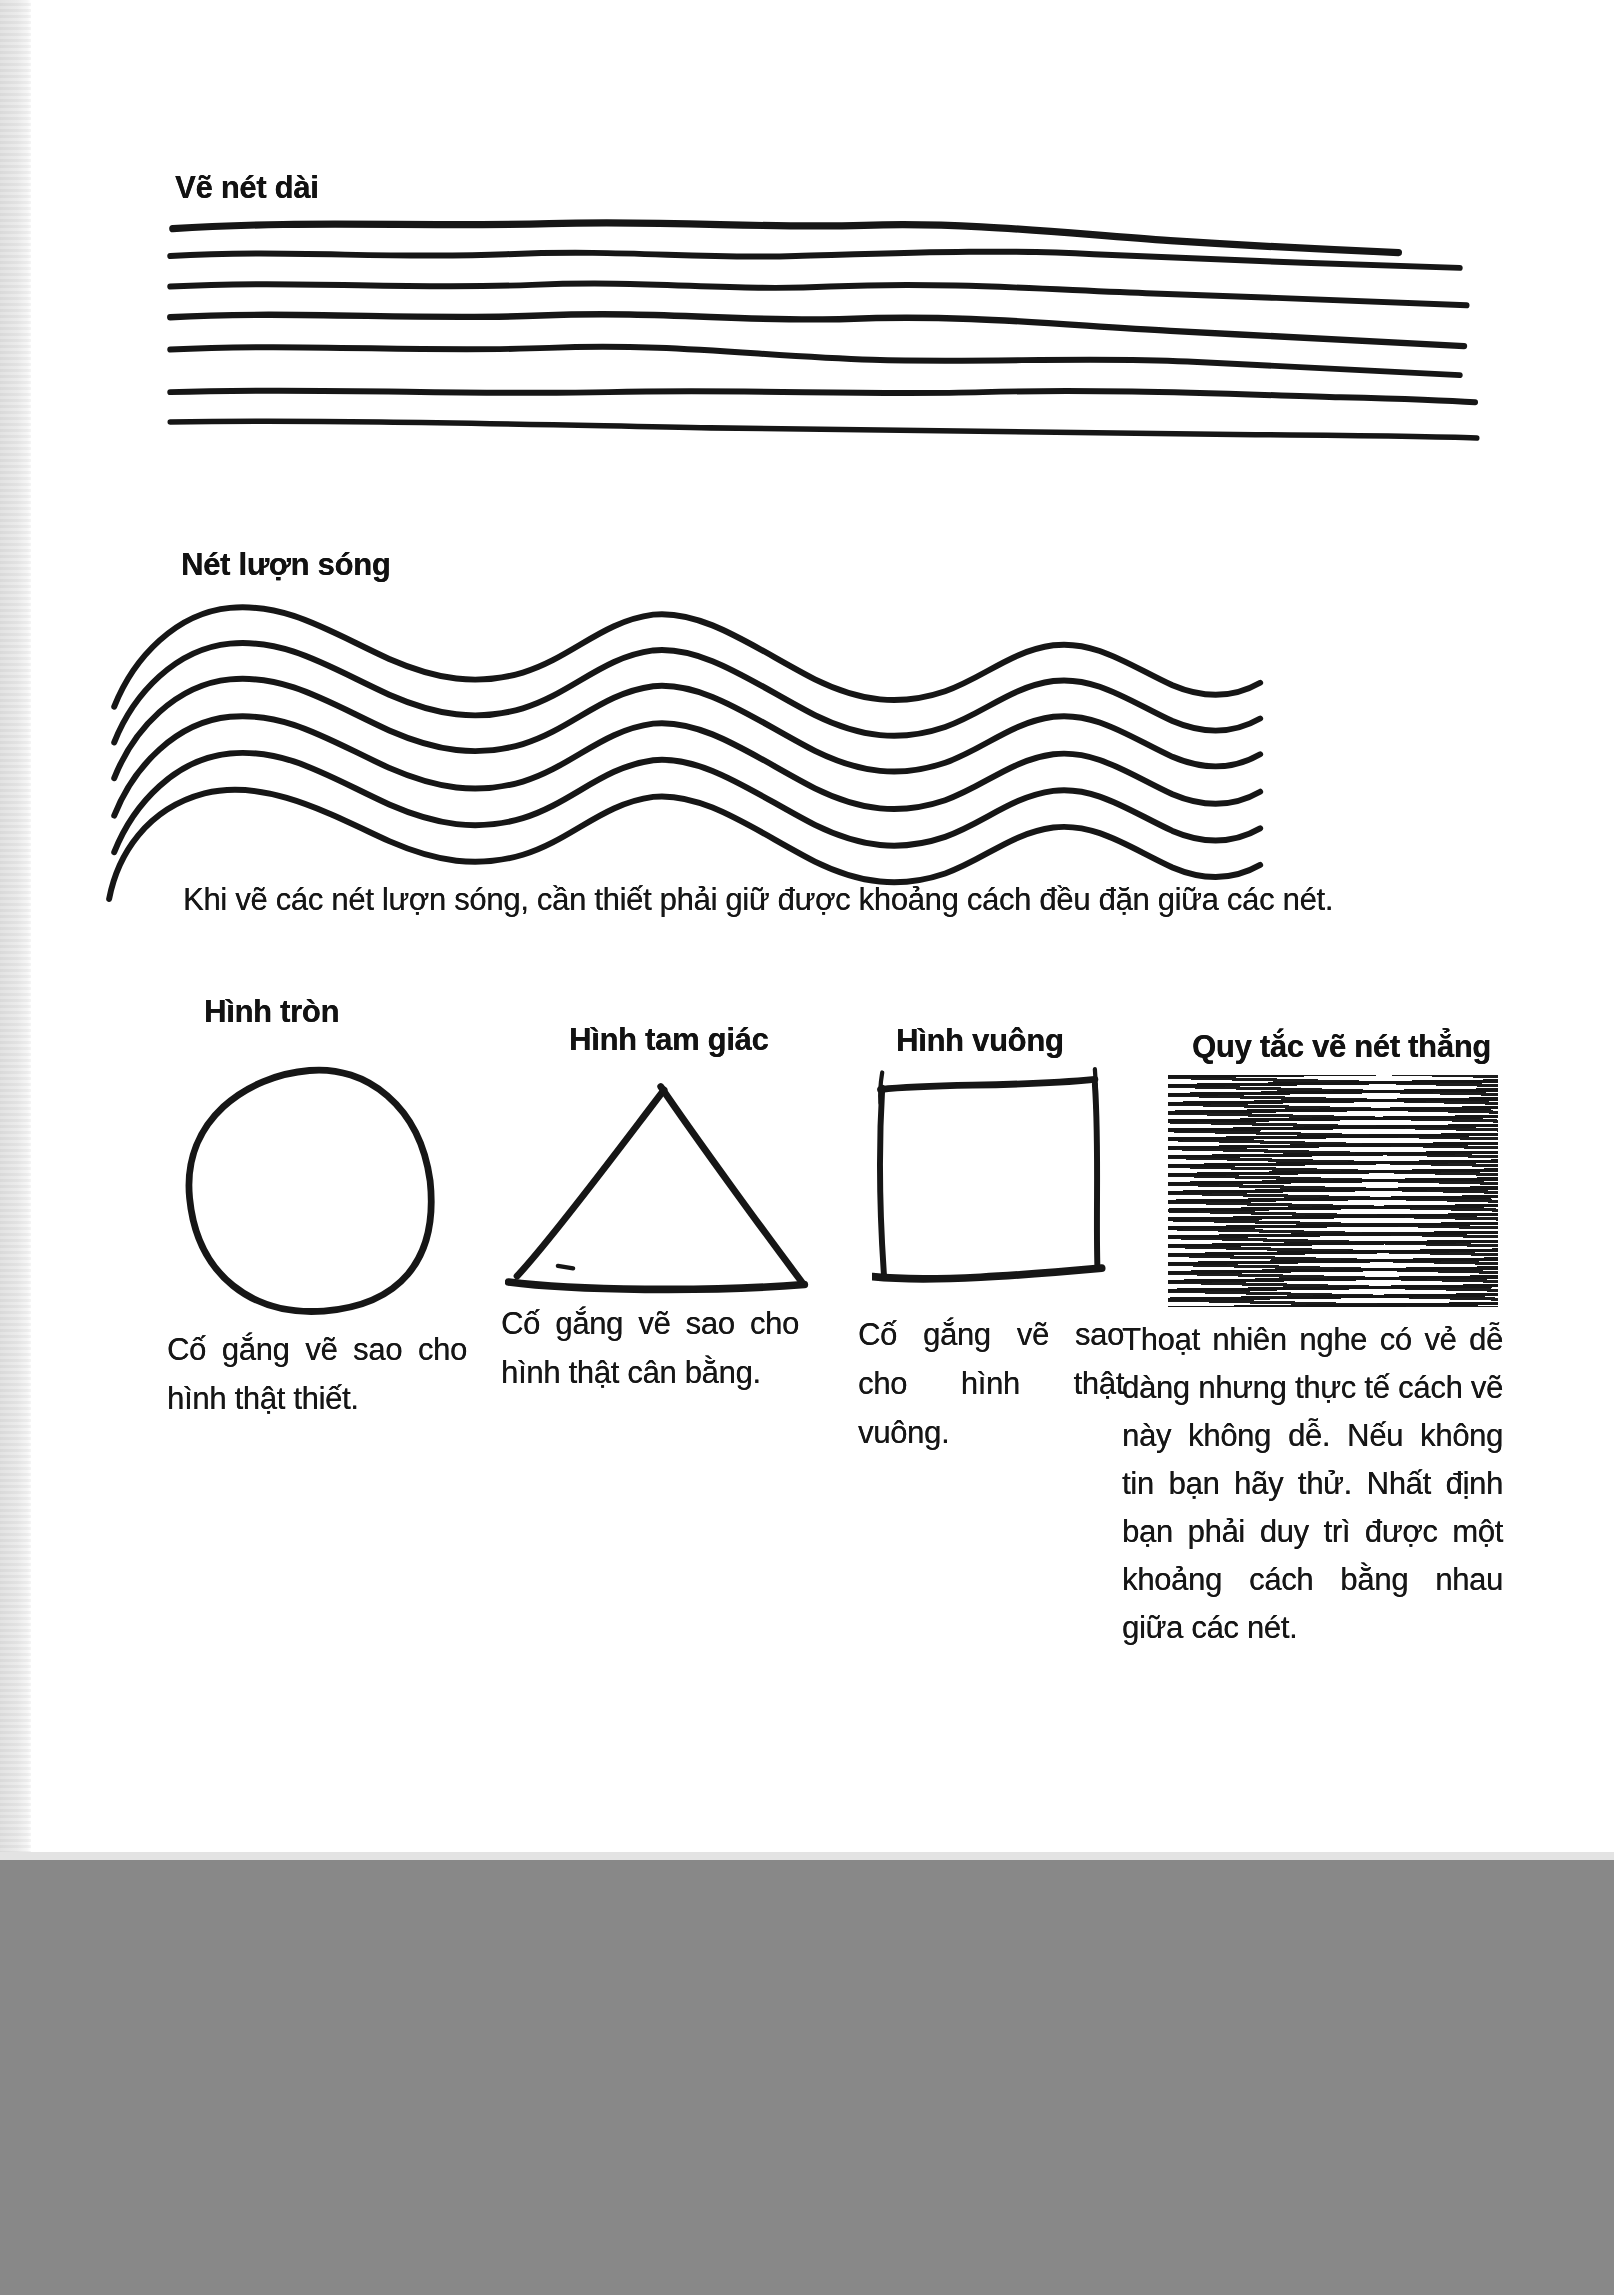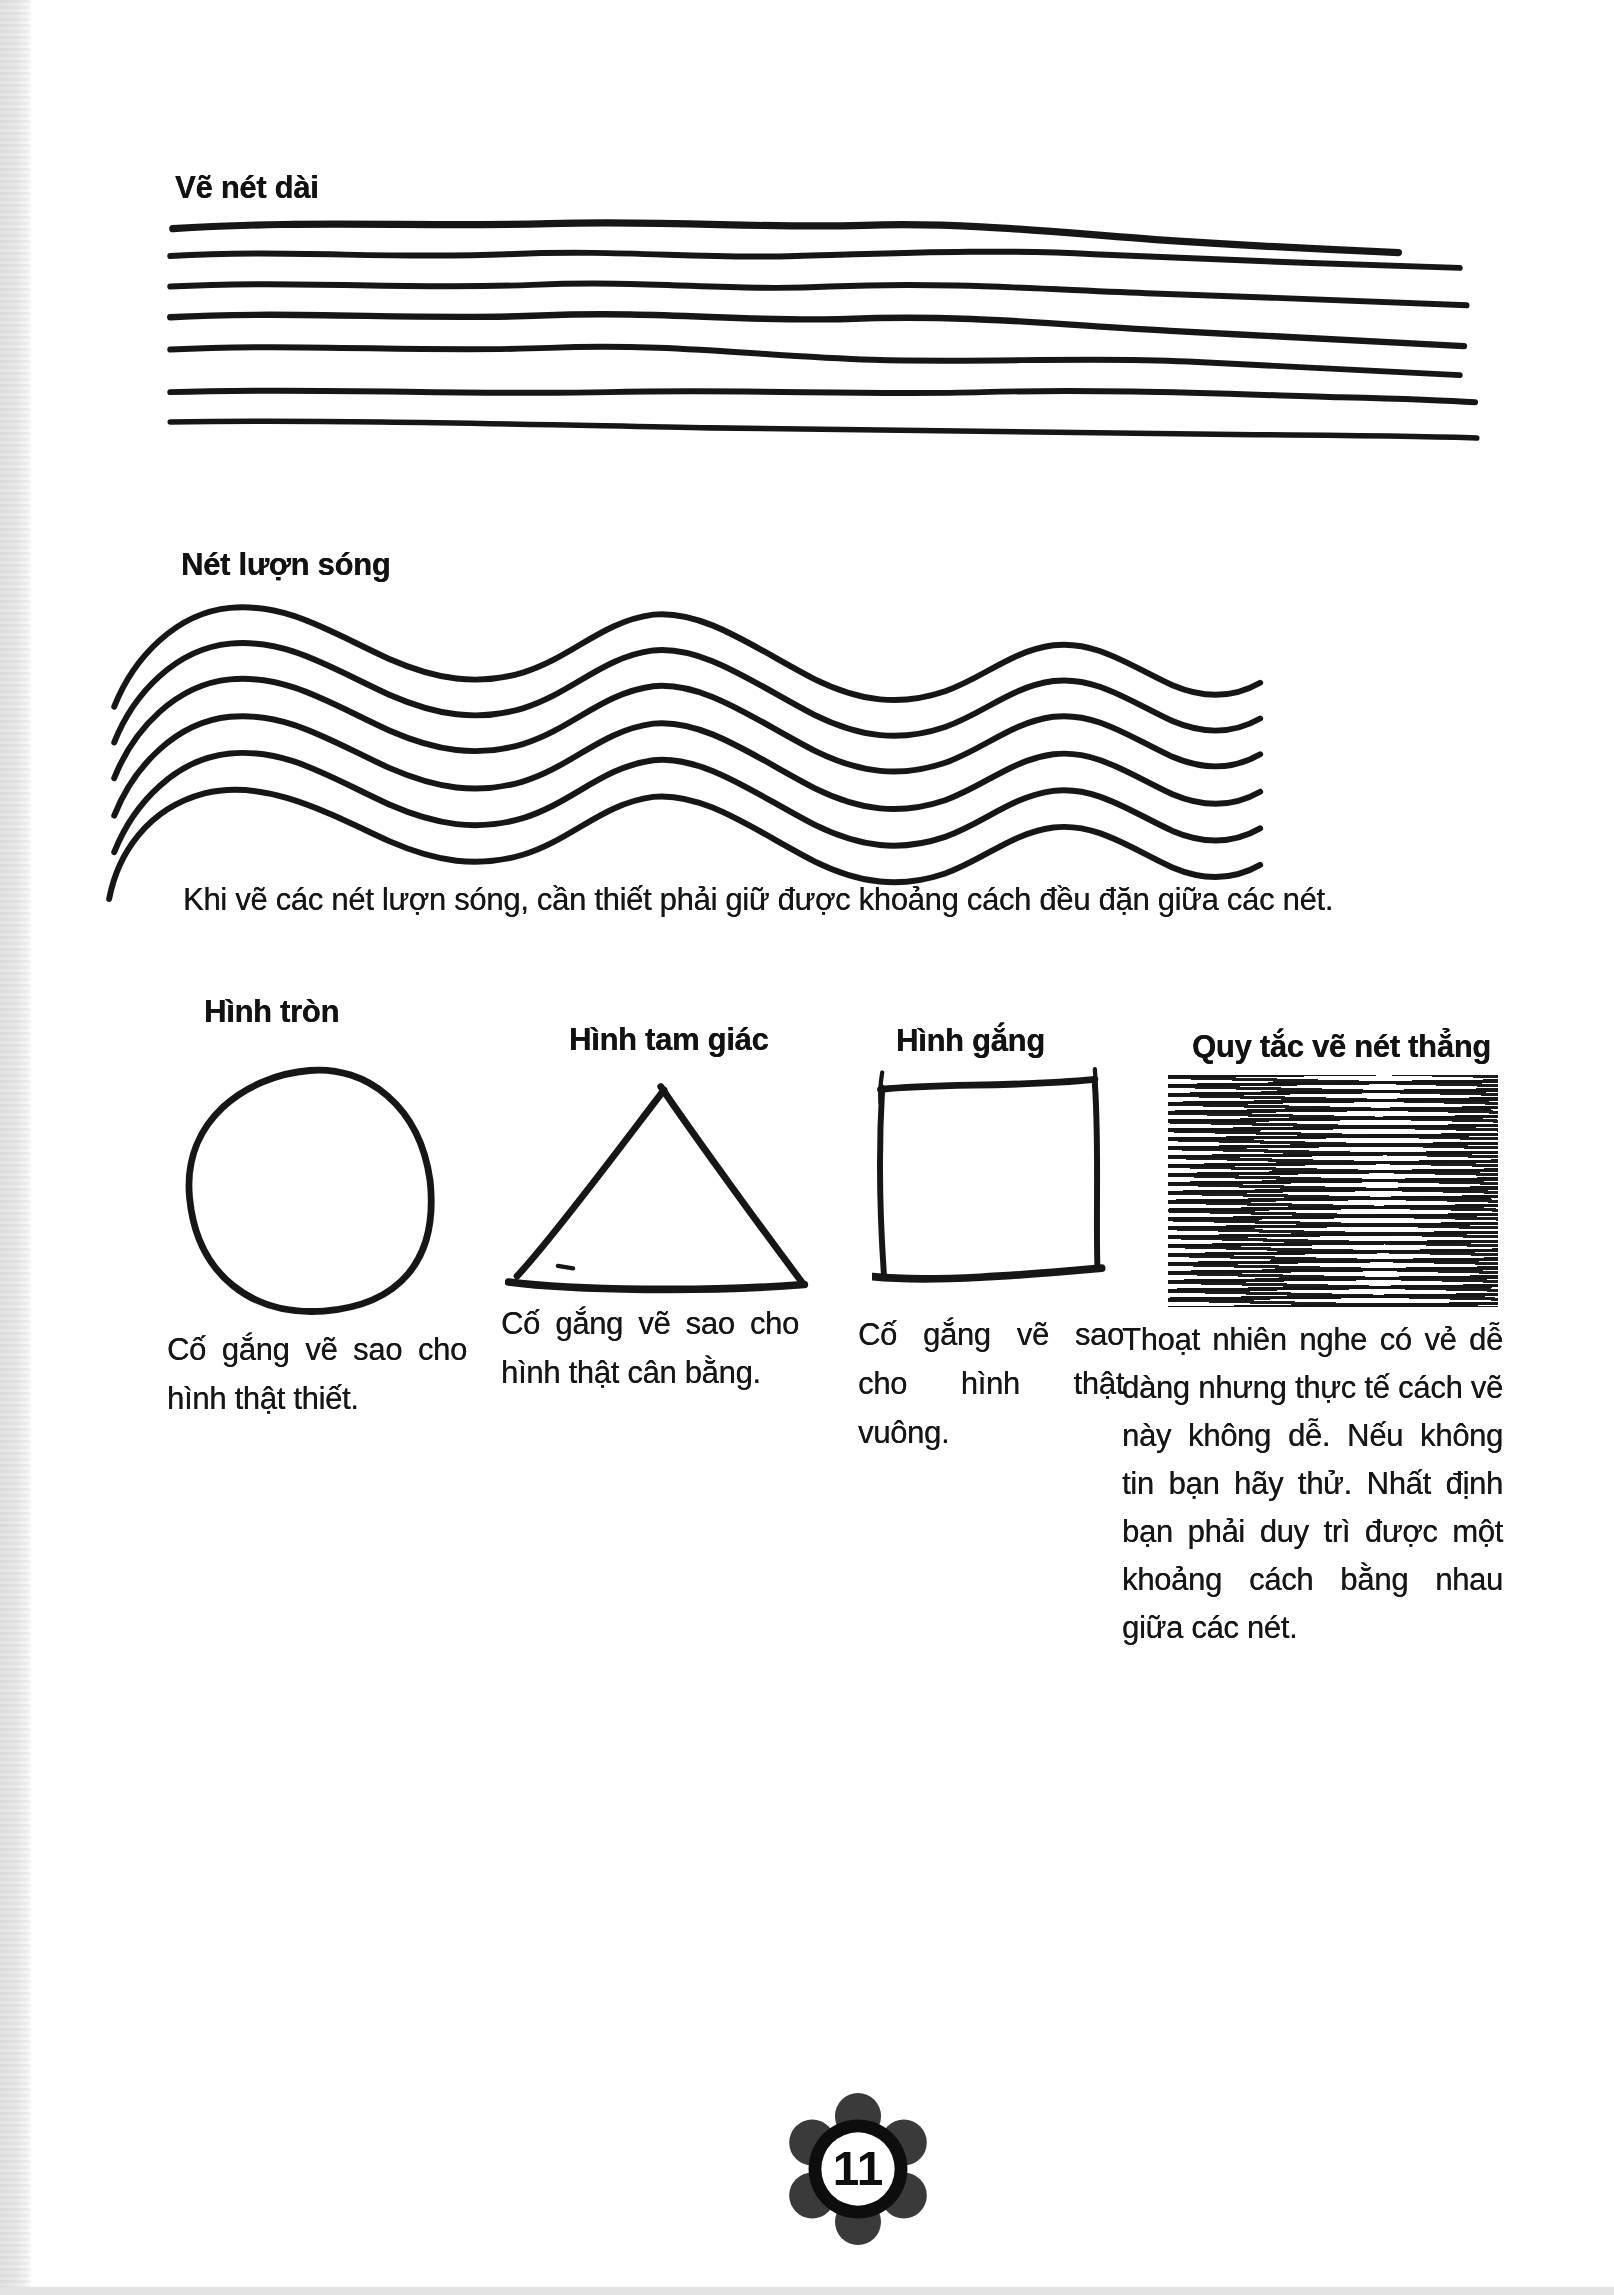--- a/index.html
+++ b/index.html
@@ -1,18 +1,18 @@
 <!DOCTYPE html>
 <html style="font-size:13.6px"><head>
 <meta charset="utf-8">
 <style>
   html,body{margin:0;padding:0;background:#888;}
   .page{
     position:relative;
-    width:1614px;height:2295px;
+    width:1614px;height:1860px;
     background:#ffffff;
     overflow:hidden;
     font-family:"Liberation Sans", sans-serif;
     color:#141414;
   }
   
   .scan-strip{
     position:absolute;left:0;top:0;bottom:0;width:31px;
     background-image:
       repeating-linear-gradient(0deg, rgba(0,0,0,.04) 0 2.6px, rgba(255,255,255,0) 2.6px 6px),
@@ -97,21 +97,21 @@
     <path stroke-width="7" d="M12,216 C35,158 85,106 148,100 C215,94 265,128 335,160 C390,184 438,192 492,176 C550,158 585,116 645,108 C705,102 765,148 835,184 C888,210 935,216 988,198 C1035,181 1065,151 1115,144 C1165,138 1205,168 1255,191 C1295,208 1330,204 1358,188"></path>
     <path stroke-width="7" d="M12,260 C35,202 85,150 148,144 C215,138 265,172 335,204 C390,228 438,236 492,220 C550,202 585,160 645,152 C705,146 765,192 835,228 C888,254 935,260 988,242 C1035,225 1065,195 1115,188 C1165,182 1205,212 1255,235 C1295,252 1330,248 1358,232"></path>
     <path stroke-width="7" d="M12,303 C35,245 85,193 148,187 C215,181 265,215 335,247 C390,271 438,279 492,263 C550,245 585,203 645,195 C705,189 765,235 835,271 C888,297 935,303 988,285 C1035,268 1065,238 1115,231 C1165,225 1205,255 1255,278 C1295,295 1330,291 1358,275"></path>
     <path stroke-width="7" d="M6,358 C16,306 50,252 118,234 C190,216 265,258 335,290 C390,314 438,322 492,306 C550,288 585,246 645,238 C705,232 765,278 835,314 C888,340 935,346 988,328 C1035,311 1065,281 1115,274 C1165,268 1205,298 1255,321 C1295,338 1330,334 1358,318"></path>
   </svg>
 
   <div class="body-text" style="left:183px;top:874px;width:1260px;">Khi vẽ các nét lượn sóng, cần thiết phải giữ được khoảng cách đều đặn giữa các nét.</div>
 
   <div class="h" style="left:204px;top:994px;">Hình tròn</div>
   <div class="h" style="left:569px;top:1022px;">Hình tam giác</div>
-  <div class="h" style="left:896px;top:1023px;">Hình gắng</div>
+  <div class="h" style="left:896px;top:1023px;">Hình vuông</div>
   <div class="h" style="left:1192px;top:1029px;">Quy tắc vẽ nét thẳng</div>
 
   <svg class="fig" style="left:175px;top:1062px;" width="268" height="255" viewBox="0 0 315 300">
     <path stroke-width="8" d="M158,10 C225,4 288,52 300,140 C310,235 262,286 175,293 C92,299 26,252 17,160 C8,68 85,16 158,10 Z"></path>
   </svg>
 
   <svg class="fig" style="left:505px;top:1078px;" width="308" height="221" viewBox="0 0 362 260">
     <path stroke-width="8" d="M187,14 C150,62 55,190 14,233"></path>
     <path stroke-width="9" d="M4,240 C80,250 240,252 352,243"></path>
     <path stroke-width="8" d="M183,10 C225,72 315,195 349,240"></path>

